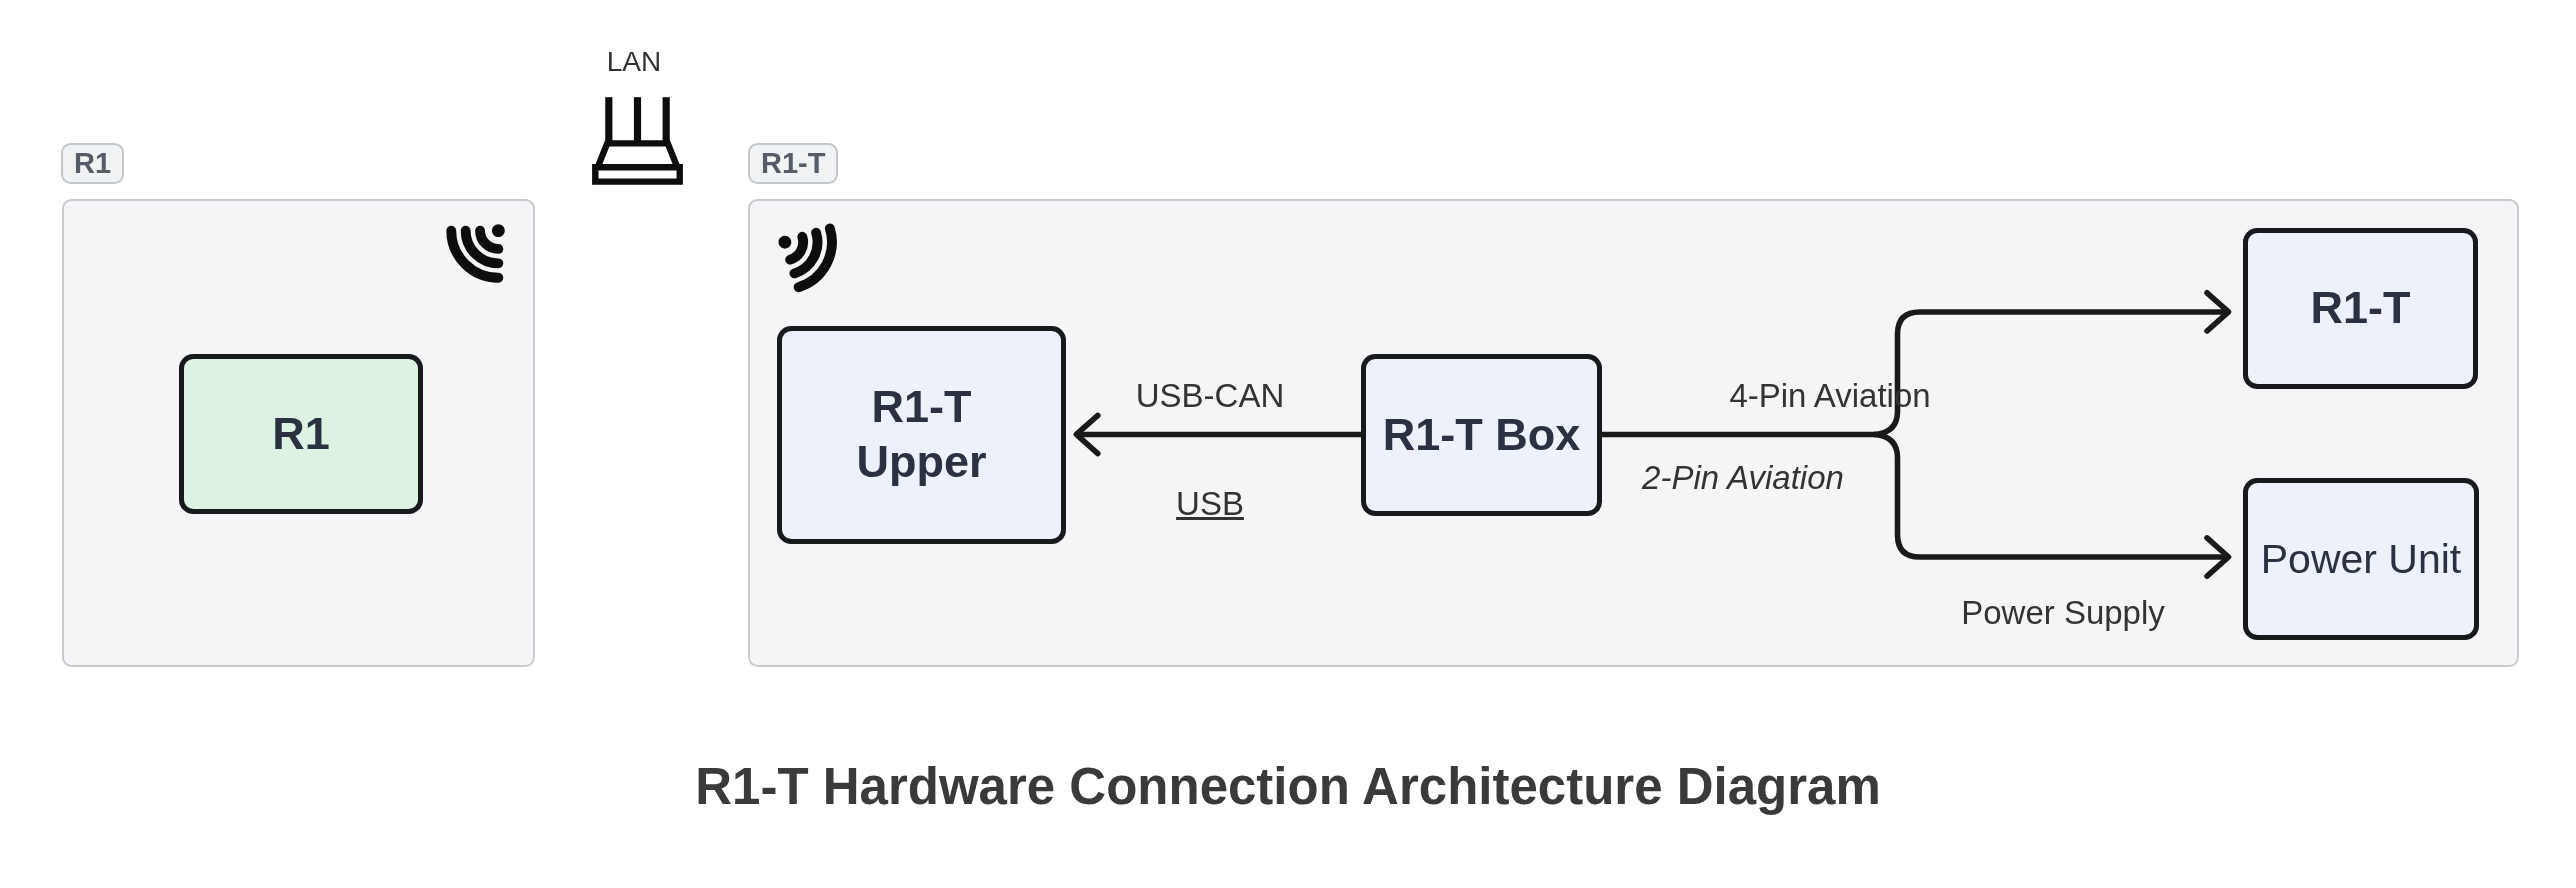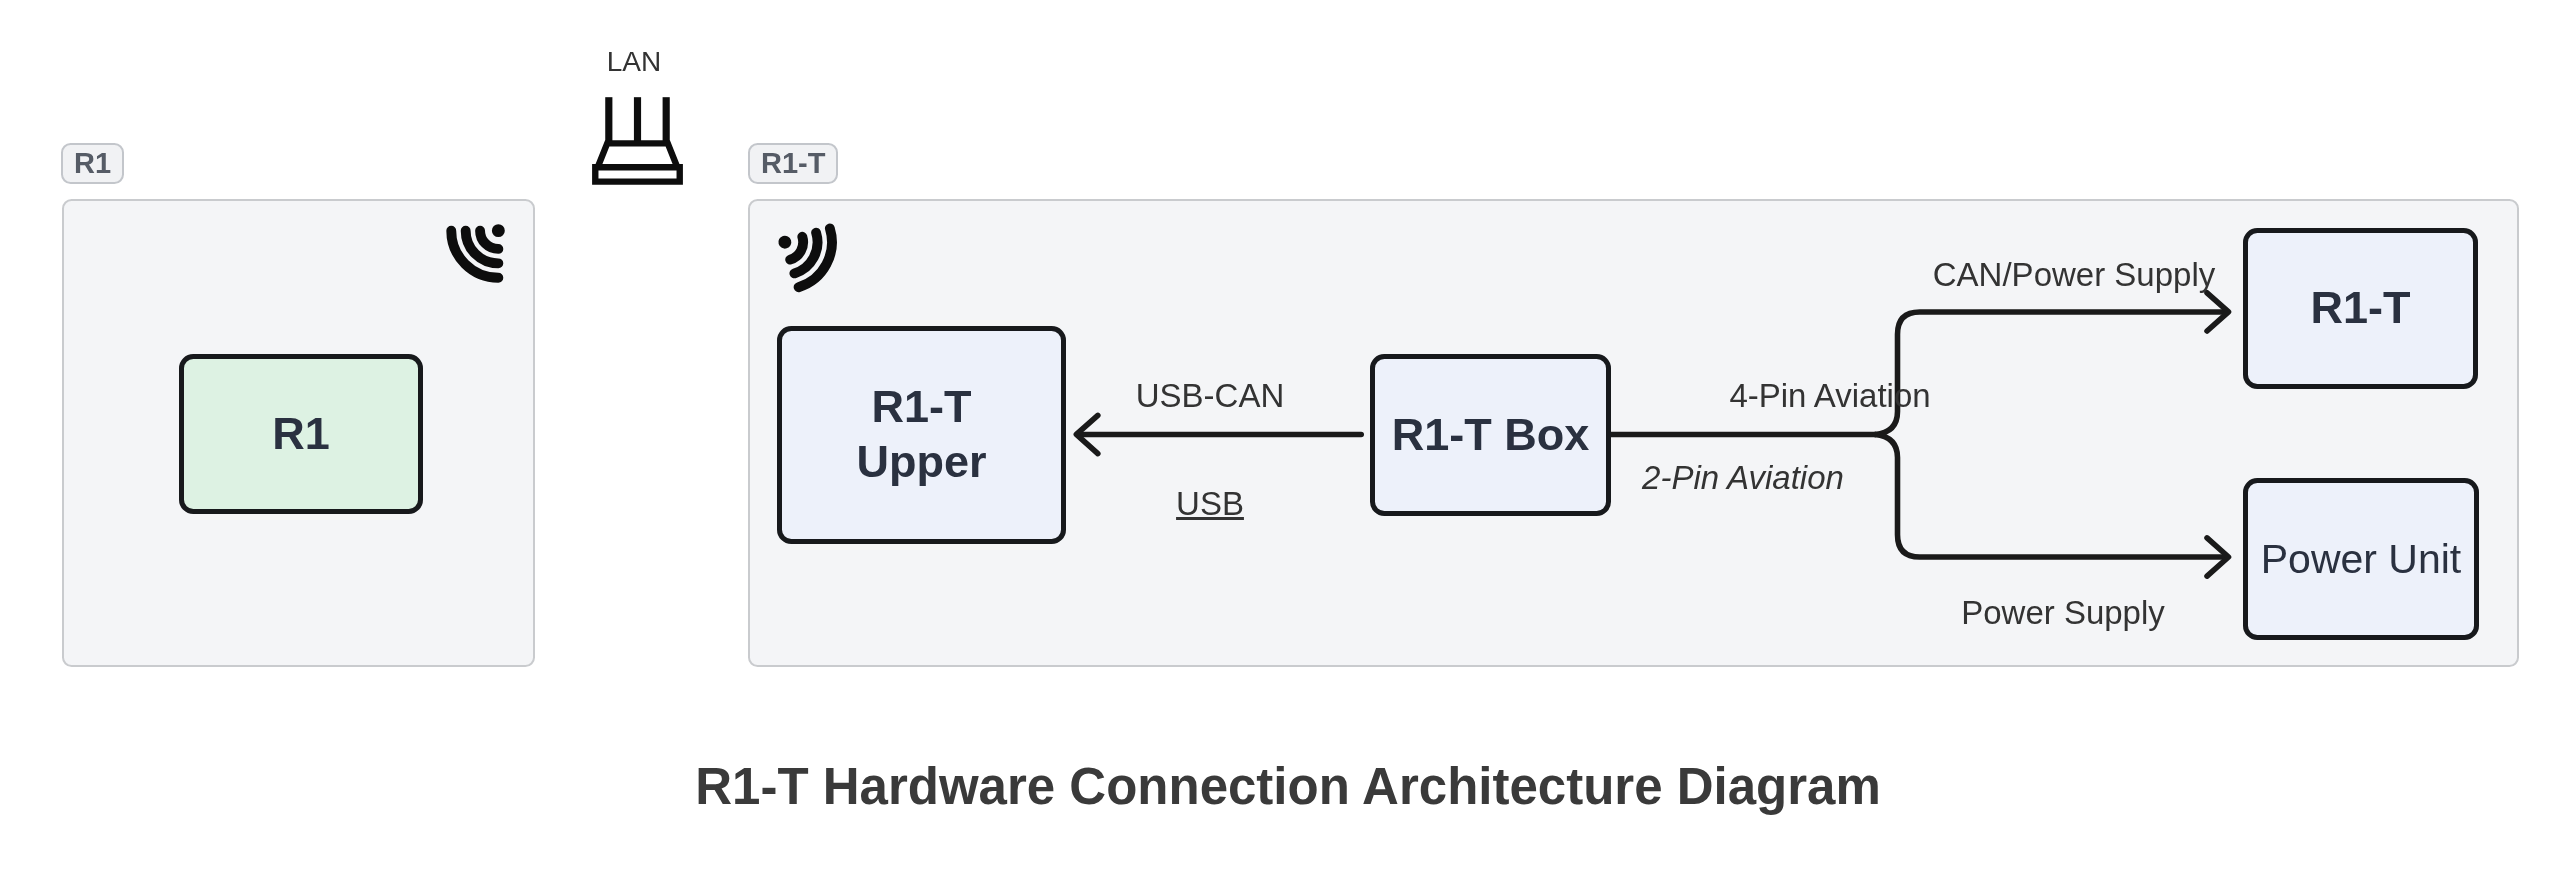--- a/index.html
+++ b/index.html
@@ -41,21 +41,21 @@
     stroke-linecap:round;stroke-linejoin:round;}
 
   
   .node{position:absolute;display:flex;flex-direction:column;align-items:center;justify-content:center;
     border:5.6px solid var(--node-border);border-radius:14.3px;
     color:var(--node-text);font-size:45px;font-weight:bold;text-align:center;line-height:1.22;}
   .node-green{background:var(--node-green);}
   .node-blue{background:var(--node-blue);}
   .node-r1{left:179px;top:354px;width:244px;height:160px;}
   .node-upper{left:777px;top:326px;width:289px;height:218px;}
-  .node-box{left:1361px;top:354px;width:241px;height:162px;margin-left:9px;}
+  .node-box{left:1361px;top:354px;width:241px;height:162px;}
   .node-r1t-unit{left:2243px;top:228px;width:235px;height:161px;}
   .node-power{left:2243px;top:478px;width:236px;height:162px;font-weight:normal;font-size:41px;text-align:center;}
 
   
   .edge-label{position:absolute;transform:translate(-50%,-50%);
     font-size:33px;color:var(--label-text);white-space:nowrap;}
   .lbl-usb-can{left:1210px;top:396px;}
   .lbl-usb{left:1210px;top:504px;text-decoration:underline;}
   .lbl-4pin{left:1830px;top:396px;}
   .lbl-2pin{left:1743px;top:478px;font-style:italic;}
@@ -112,21 +112,20 @@
     <path d="M2356,546 Q2384,543 2384,517 L2384,420 Q2384,392 2412,392 L2794,392"></path>
     <path d="M2773,368 L2800,392 L2773,416"></path>
     <path d="M2356,546 Q2384,549 2384,575 L2384,672 Q2384,700 2412,700 L2794,700"></path>
     <path d="M2773,676 L2800,700 L2773,724"></path>
   </svg>
 
   <div class="edge-label lbl-usb-can">USB-CAN</div>
   <div class="edge-label lbl-usb">USB</div>
   <div class="edge-label lbl-4pin">4-Pin Aviation</div>
   <div class="edge-label lbl-2pin">2-Pin Aviation</div>
-  <div class="edge-label lbl-can-power">CAN/Power Supply</div>
   <div class="edge-label lbl-power">Power Supply</div>
 
   <div class="node node-green node-r1">
     <span>R1</span>
   </div>
   <div class="node node-blue node-upper">
     <span>R1-T</span>
     <span>Upper</span>
   </div>
   <div class="node node-blue node-box">

